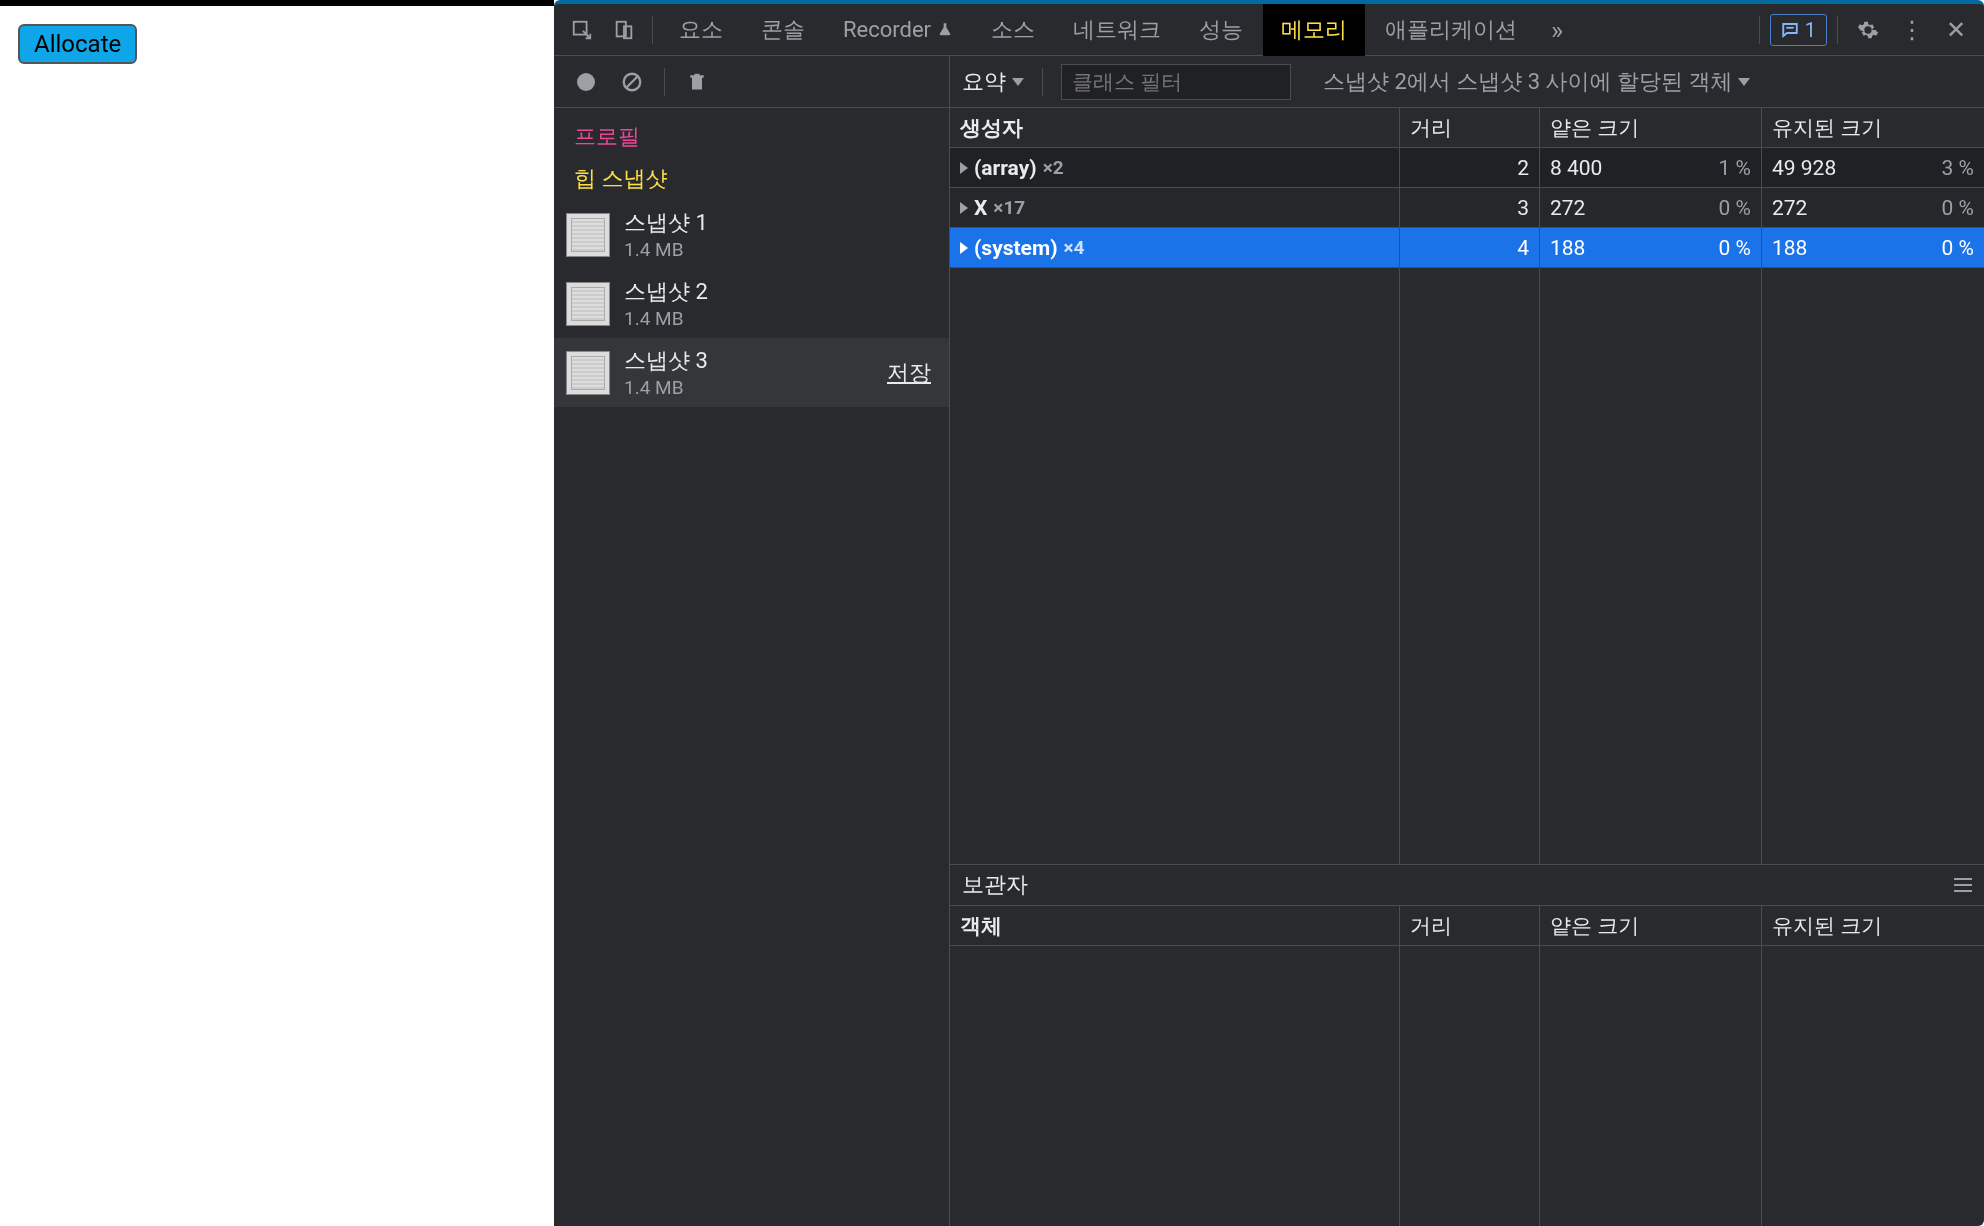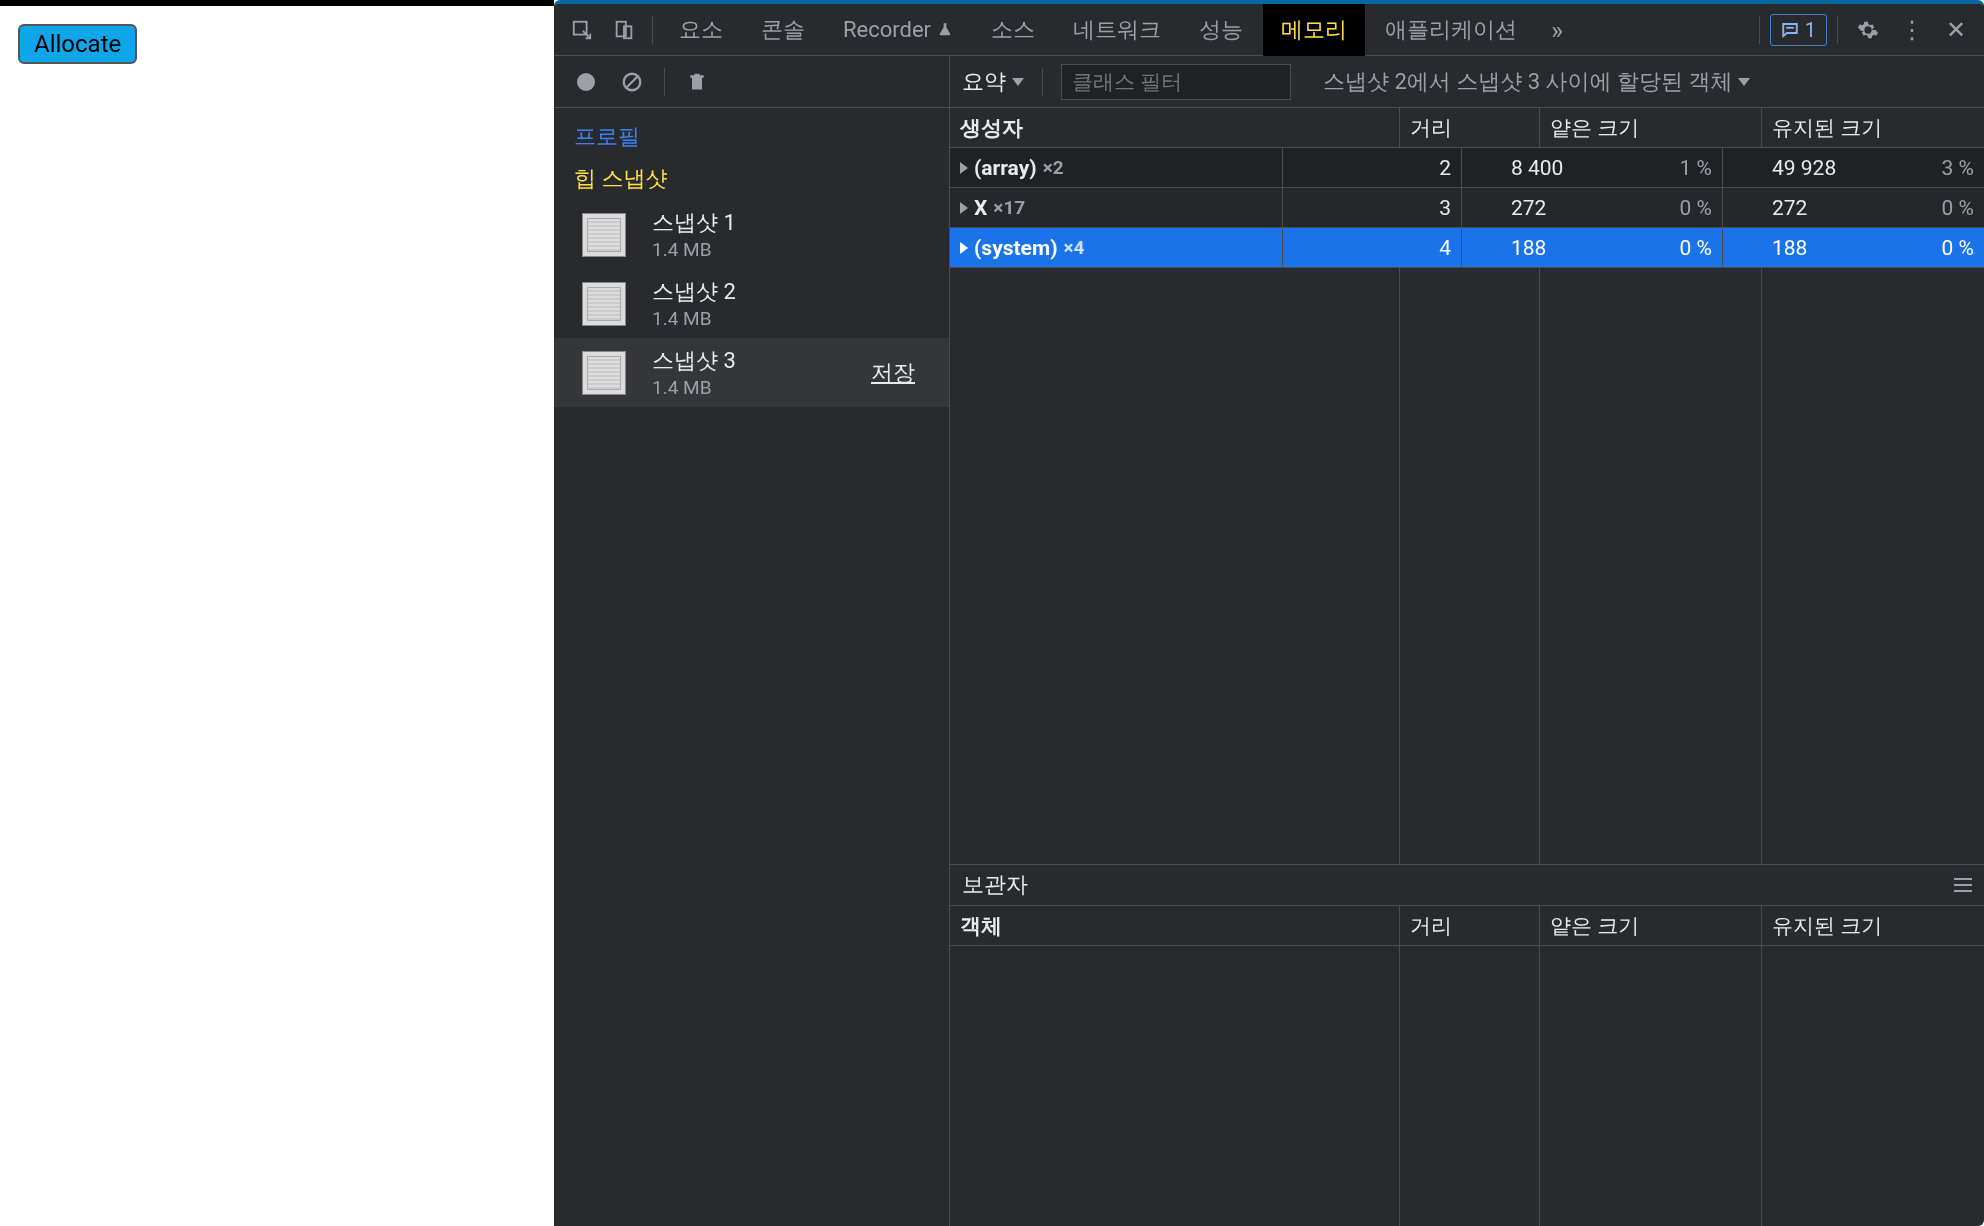--- a/index.html
+++ b/index.html
@@ -113,32 +113,32 @@
     }
     .record-dot {
       width: 18px;
       height: 18px;
       border-radius: 50%;
       background: #9aa0a6;
     }
     .sidebar-section {
       padding: 14px 20px 6px;
       font-size: 22px;
-      color: #3b82f6;
+      color: #ec4899;
     }
     .sidebar-subhead {
       padding: 6px 20px;
       font-size: 22px;
       color: #fde047;
     }
     .snapshot-item {
       display: flex;
       align-items: center;
-      padding: 8px 28px;
-      gap: 26px;
+      padding: 8px 12px;
+      gap: 14px;
       cursor: pointer;
     }
     .snapshot-item.selected {
       background: #35363a;
     }
     .snapshot-icon {
       width: 44px;
       height: 44px;
       background: #dcdcdc;
       border: 1px solid #888;
@@ -219,21 +219,20 @@
       height: 40px;
       align-items: center;
     }
     .table-header {
       background: #292a2d;
       font-size: 21px;
     }
     .table-row {
       font-size: 21px;
       background: #202124;
-      gap: 39px;
     }
     .table-row.alt {
       background: #26272a;
     }
     .table-row.selected {
       background: #1a73e8;
       color: #fff;
     }
     .col-constructor {
       flex: 1;

